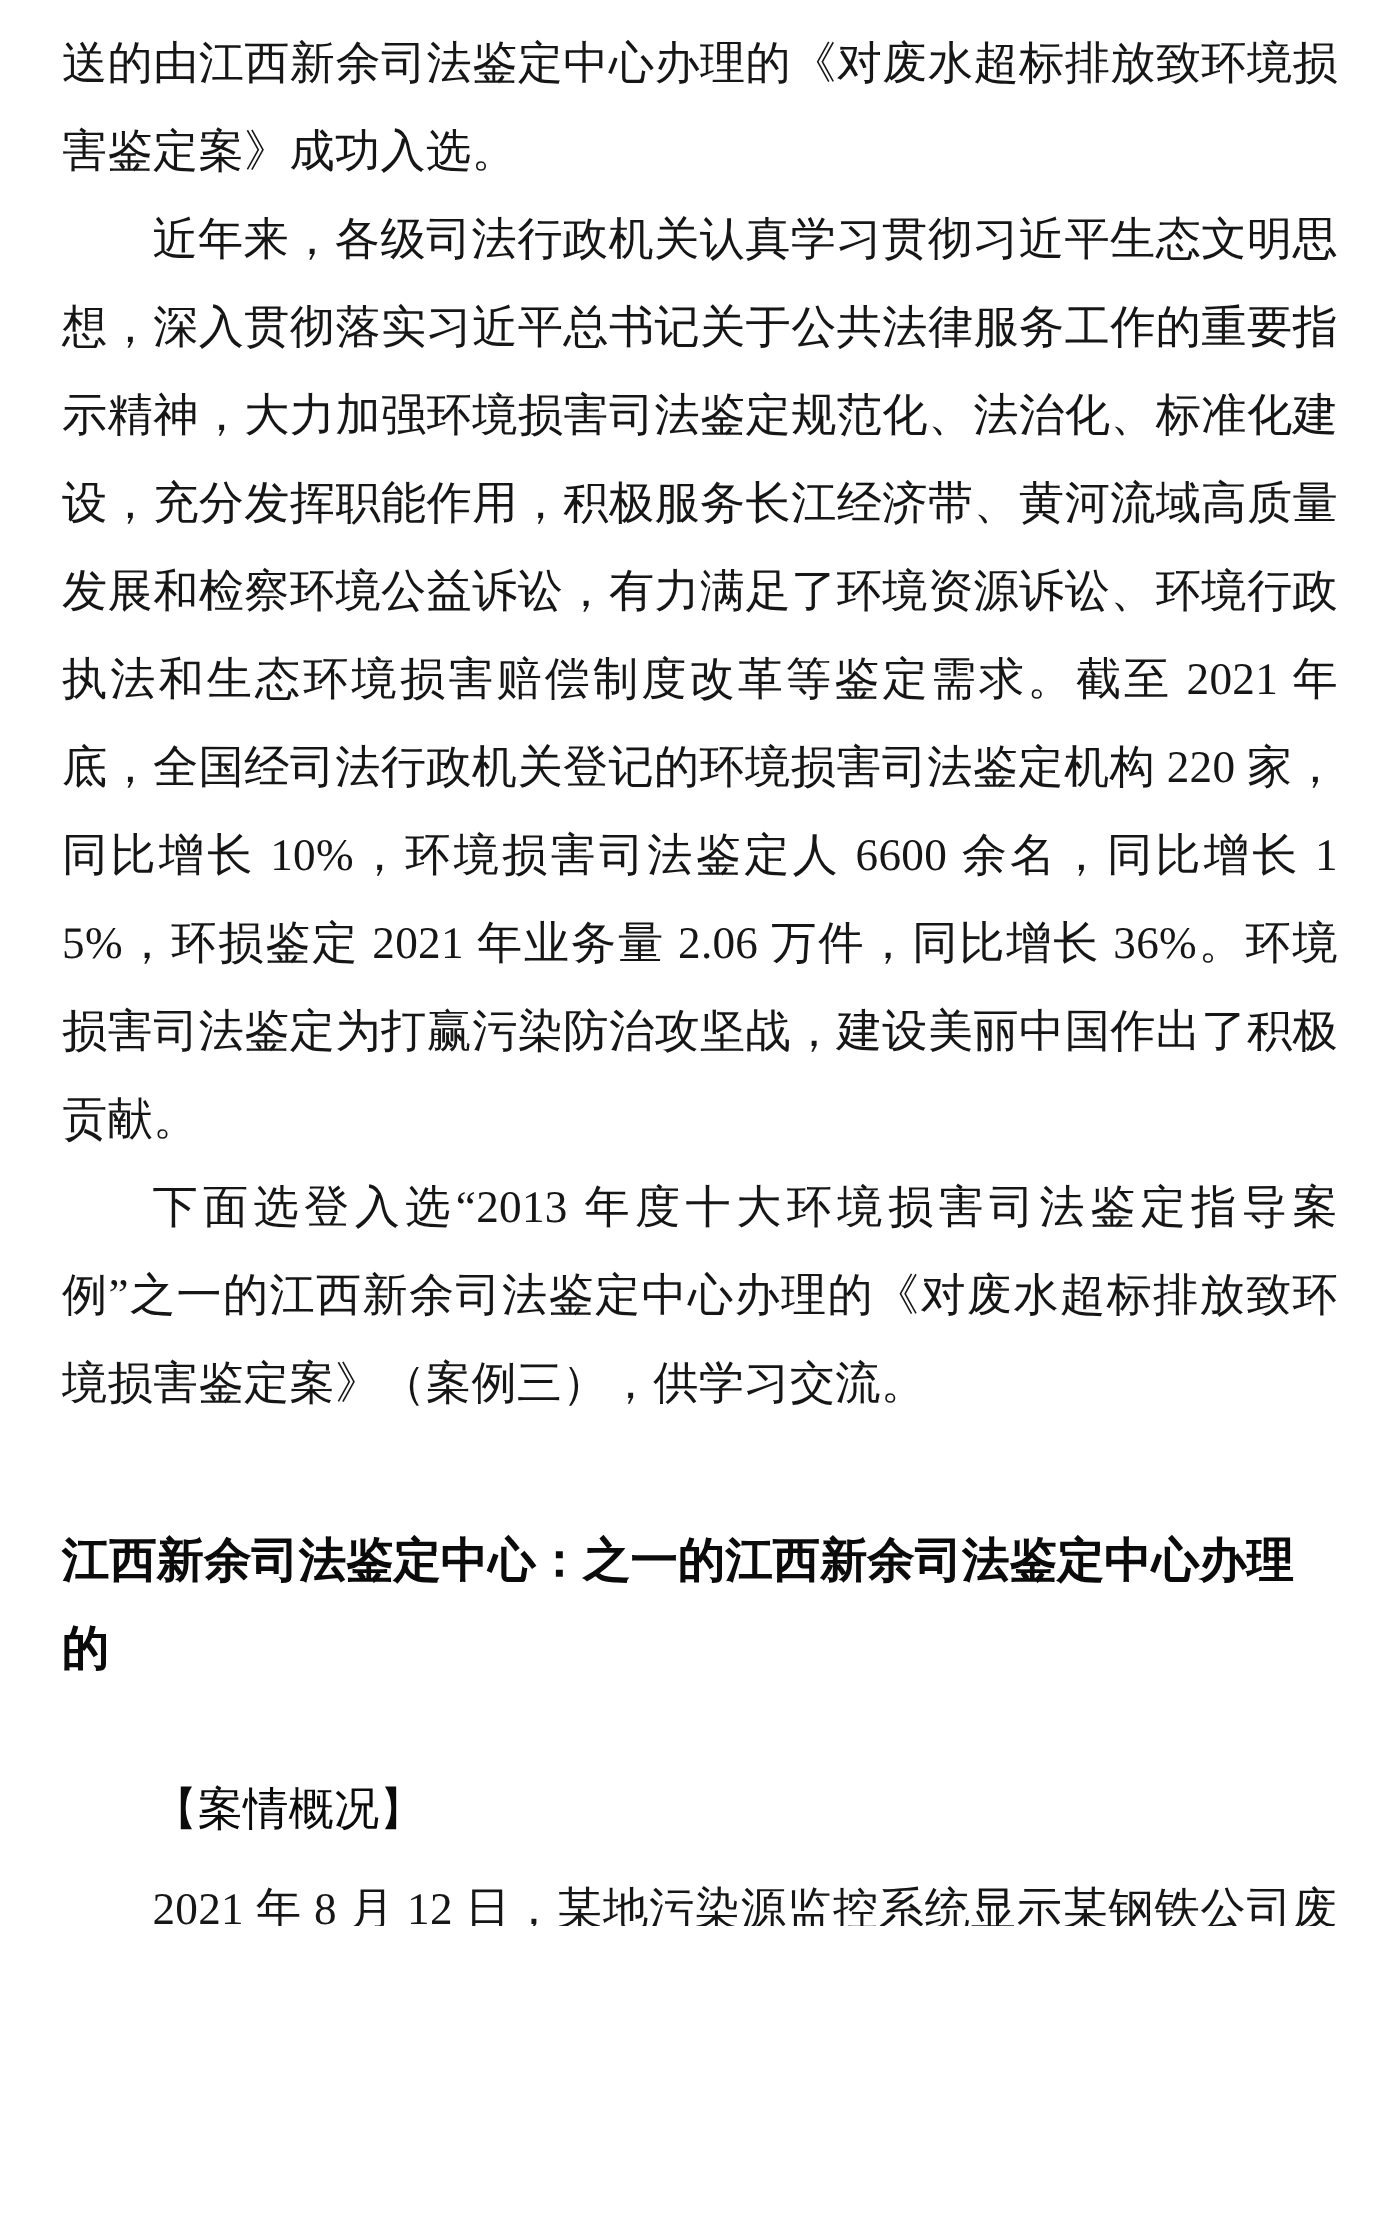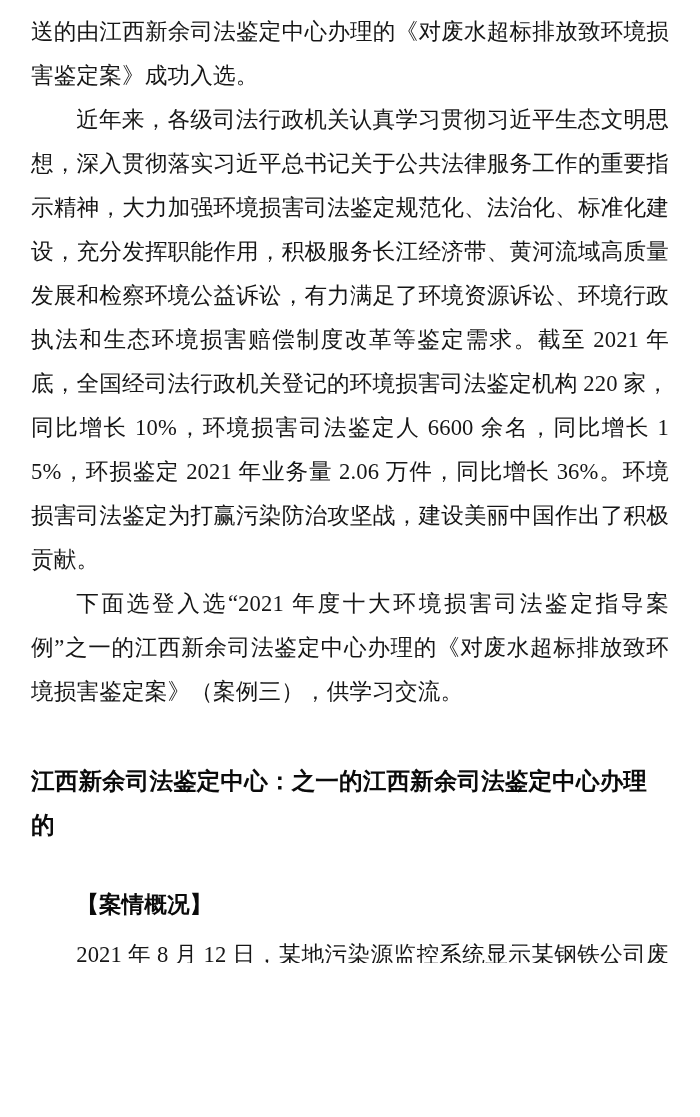--- a/index.html
+++ b/index.html
@@ -58,21 +58,21 @@
     margin: 0;
     color: #0b0b0b;
     letter-spacing: 0.1px;
     word-break: break-all;
   }
 
   
   .sub-heading {
     font-size: 22.6px;
     line-height: 44px;
-    font-weight: bold;
+    font-weight: normal;
     text-indent: 2em;
     margin: 0;
     color: #0b0b0b;
     letter-spacing: 0.1px;
   }
 
   
   .gap-before-heading { height: 45px; }
   .gap-after-heading  { height: 36px; }
   .gap-after-sub      { height: 6px; }
@@ -94,21 +94,21 @@
 <body>
 
 <div class="page">
 
   <div class="content">
 
     <p class="para">送的由江西新余司法鉴定中心办理的《对废水超标排放致环境损害鉴定案》成功入选。</p>
 
     <p class="para indent">近年来，各级司法行政机关认真学习贯彻习近平生态文明思想，深入贯彻落实习近平总书记关于公共法律服务工作的重要指示精神，大力加强环境损害司法鉴定规范化、法治化、标准化建设，充分发挥职能作用，积极服务长江经济带、黄河流域高质量发展和检察环境公益诉讼，有力满足了环境资源诉讼、环境行政执法和生态环境损害赔偿制度改革等鉴定需求。截至 2021 年底，全国经司法行政机关登记的环境损害司法鉴定机构 220 家，同比增长 10%，环境损害司法鉴定人 6600 余名，同比增长 15%，环损鉴定 2021 年业务量 2.06 万件，同比增长 36%。环境损害司法鉴定为打赢污染防治攻坚战，建设美丽中国作出了积极贡献。</p>
 
-    <p class="para indent">下面选登入选“2021 年度十大环境损害司法鉴定指导案例”之一的江西新余司法鉴定中心办理的《对废水超标排放致环境损害鉴定案》（案例三），供学习交流。</p>
+    <p class="para indent">下面选登入选“2013 年度十大环境损害司法鉴定指导案例”之一的江西新余司法鉴定中心办理的《对废水超标排放致环境损害鉴定案》（案例三），供学习交流。</p>
 
     <div class="gap-before-heading"></div>
 
     <h2 class="section-heading">江西新余司法鉴定中心：之一的江西新余司法鉴定中心办理的</h2>
 
     <div class="gap-after-heading"></div>
 
     <h3 class="sub-heading">【案情概况】</h3>
 
     <div class="gap-after-sub"></div>

